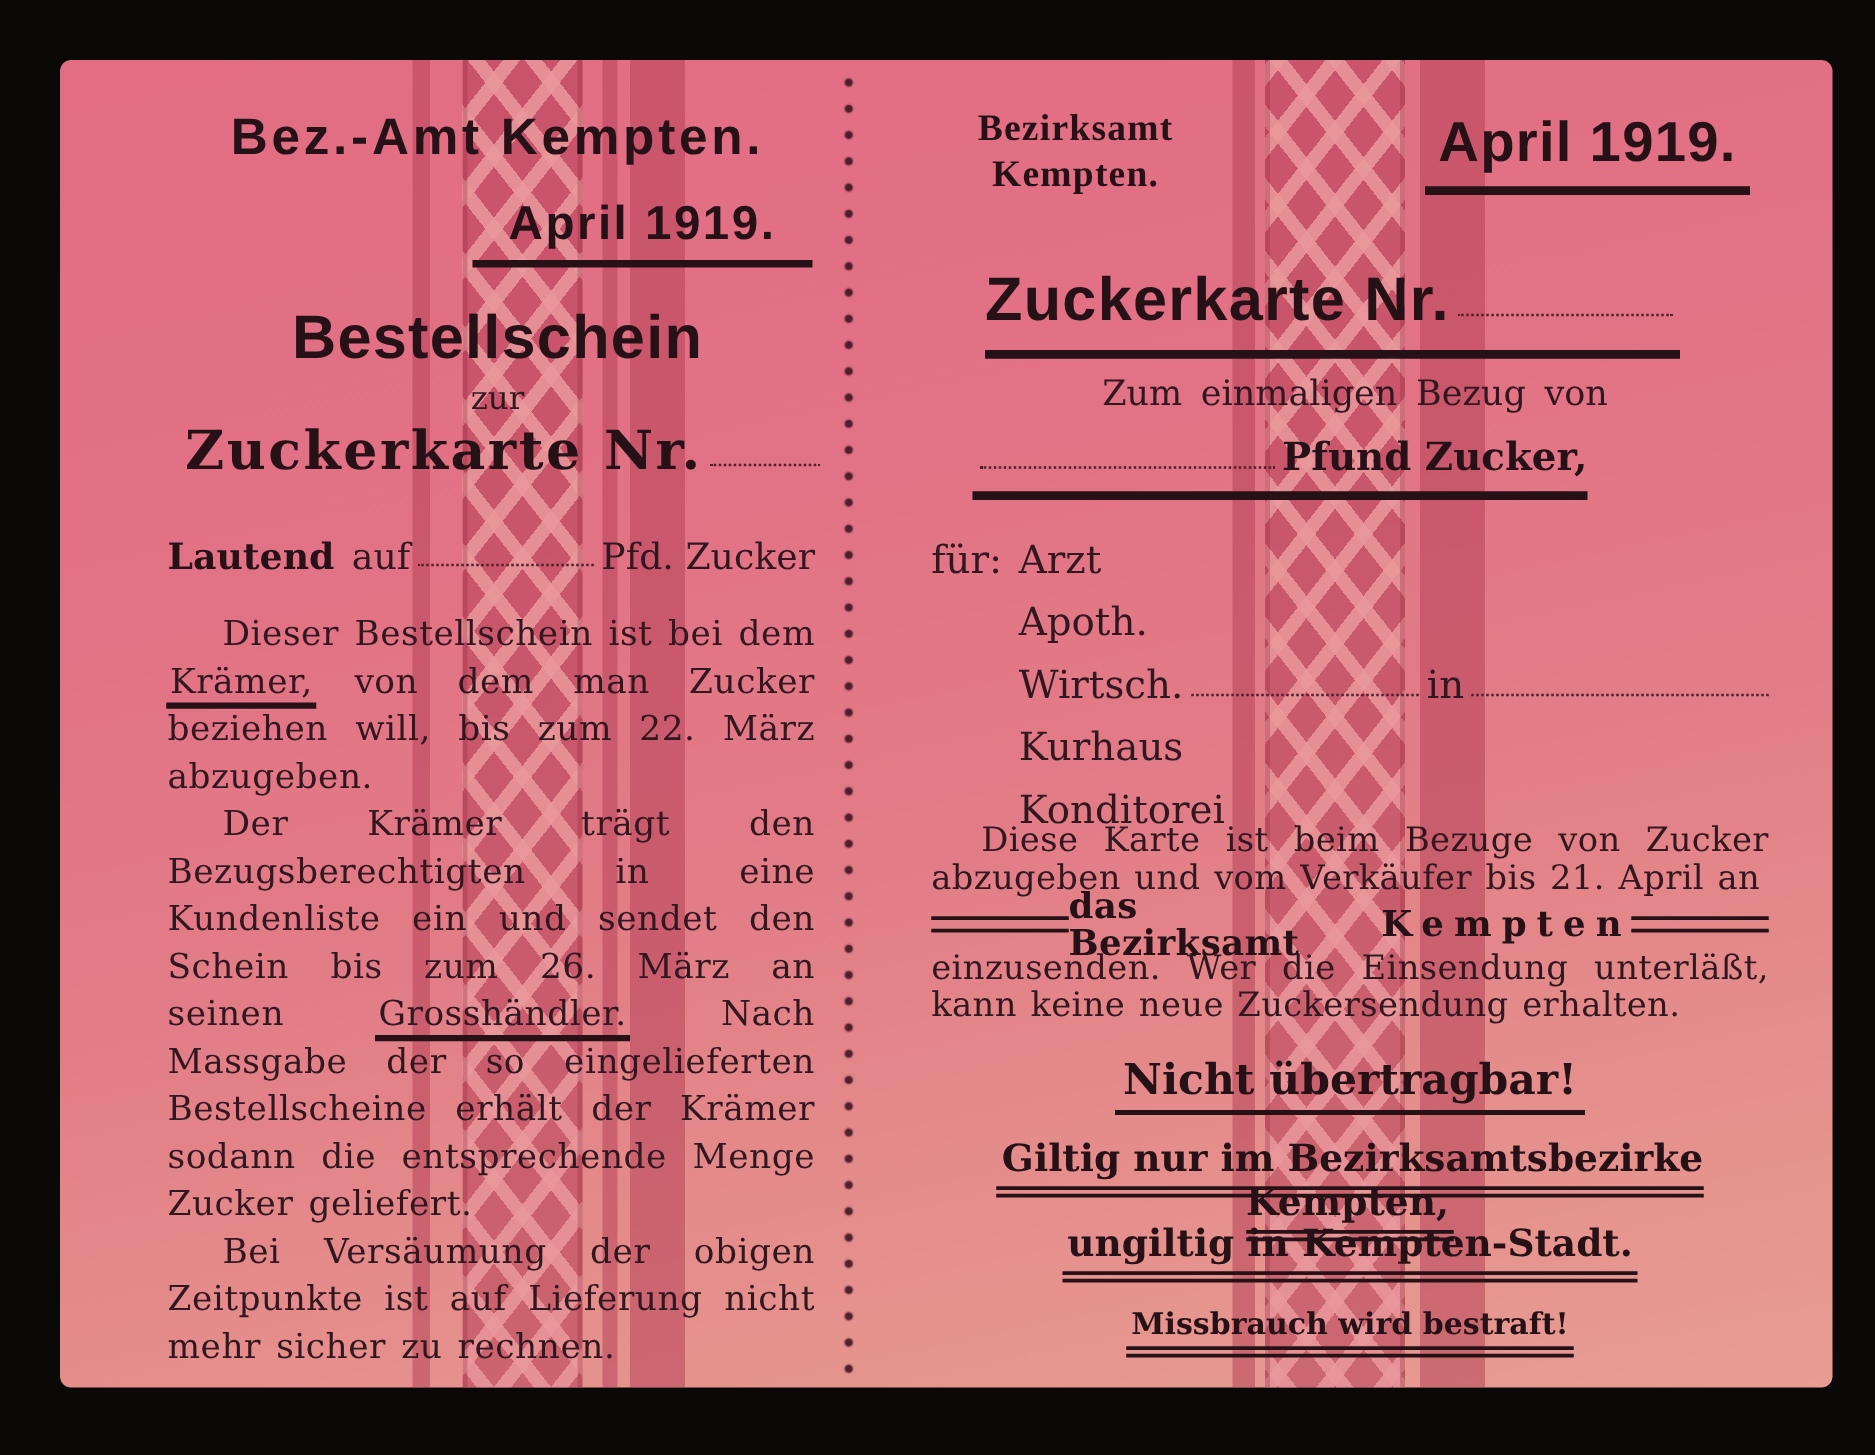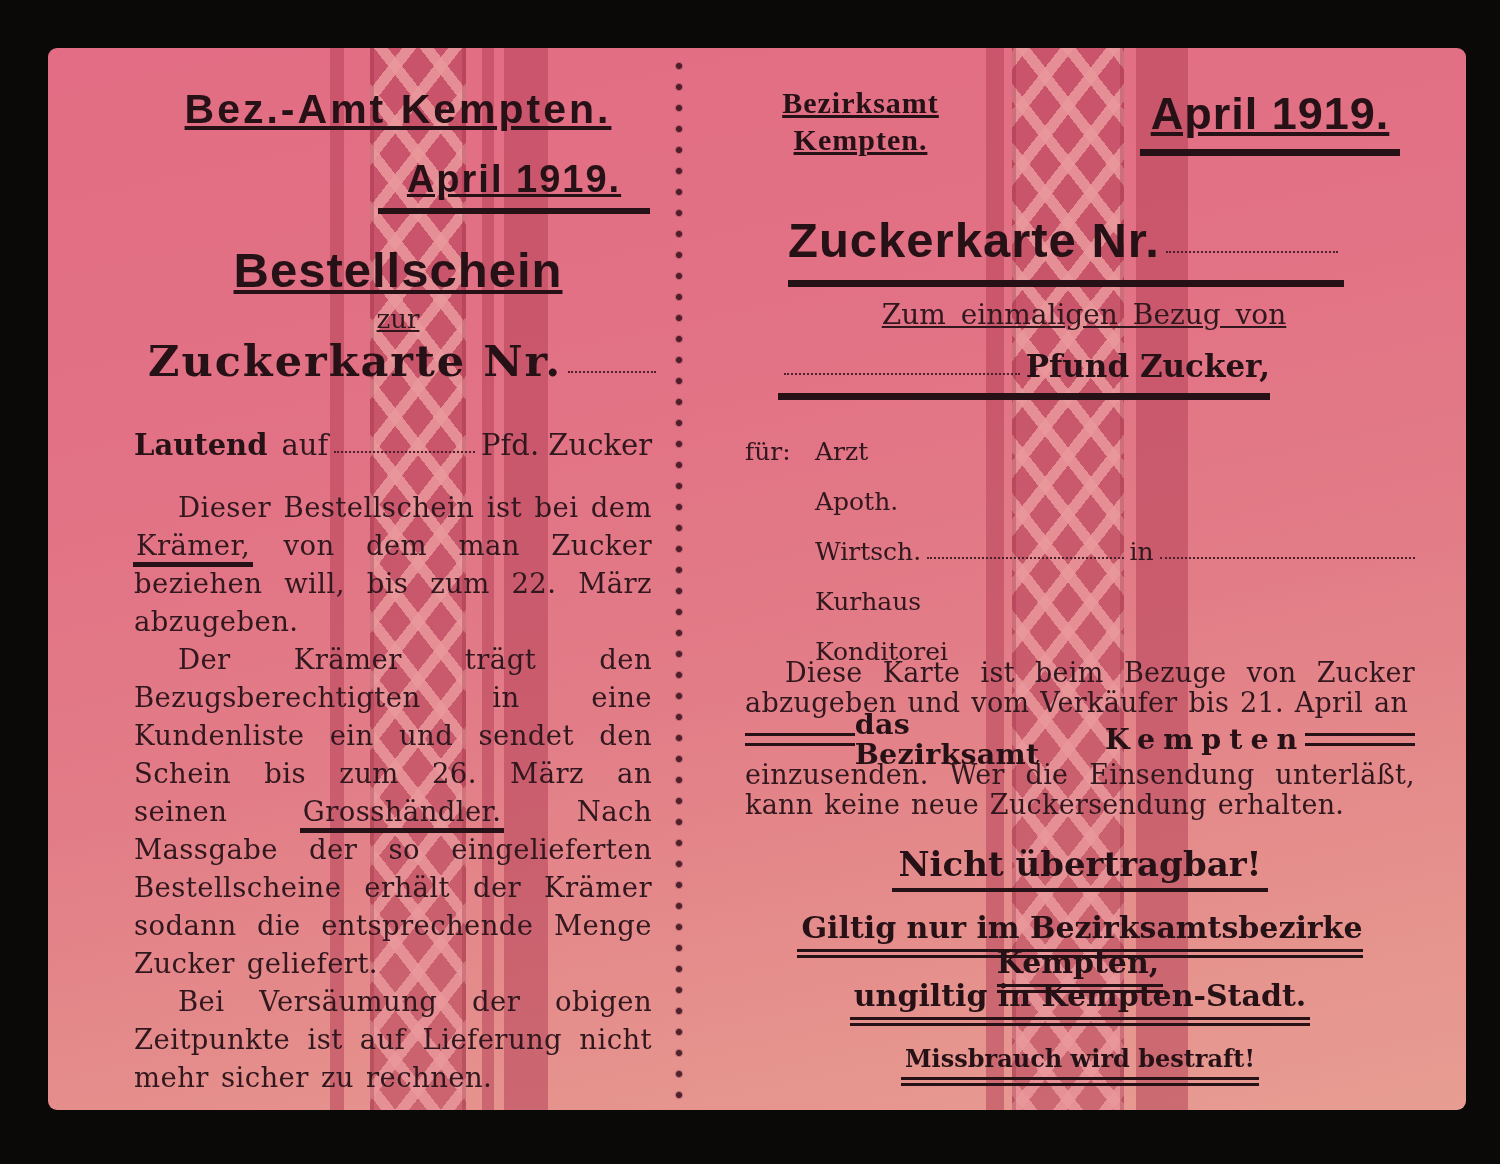--- a/index.html
+++ b/index.html
@@ -36,21 +36,21 @@
   }
   .gap{height:100%;}
   
   .perforation{
     position:absolute;left:626px;top:8px;bottom:8px;width:10px;
     background-image:radial-gradient(circle at 5px 10px,rgba(52,15,27,.85) 2.6px,rgba(136,58,76,.45) 3.4px,transparent 4.6px);
     background-size:10px 21px;background-repeat:repeat-y;
   }
   
   .abs{position:absolute;}
-  .ctr{text-align:center;text-decoration:underline;}
+  .ctr{text-align:center;}
   .sans{font-family:"Liberation Sans","DejaVu Sans",sans-serif;}
   .b{font-weight:bold;color:var(--ink-bold);}
   .flexline{display:flex;align-items:flex-end;}
   .dotline{flex:1;border-bottom:2.5px dotted var(--dot);margin:0 6px .30em 6px;}
   .dotfix{border-bottom:2.5px dotted var(--dot);margin:0 4px .30em 6px;}
   
   .l-agency{left:90px;top:38px;width:520px;font-size:41px;letter-spacing:3px;}
   .l-date{left:330px;top:110px;width:272px;font-size:38px;letter-spacing:2px;
           border-bottom:6px solid var(--ink-bold);padding-bottom:7px;}
   .l-title{left:90px;top:194px;width:520px;font-size:49px;letter-spacing:1px;}
@@ -66,21 +66,21 @@
   .r-agency{left:700px;top:36px;width:225px;font-size:30px;line-height:37px;letter-spacing:1px;
             font-family:"Liberation Serif","DejaVu Serif",serif;}
   .r-date{left:1092px;top:40px;width:260px;font-size:45px;letter-spacing:1px;
           border-bottom:7px solid var(--ink-bold);padding-bottom:9px;}
   .r-titleline{left:740px;top:164px;width:556px;font-size:49px;letter-spacing:1px;
                border-bottom:7px solid var(--ink-bold);padding-bottom:12px;}
   .r-titleline .txt{white-space:nowrap;}
   .r-intro{left:736px;top:250px;width:600px;font-size:28px;word-spacing:6px;}
   .r-pfundline{left:730px;top:300px;width:492px;font-size:31px;
                border-bottom:7px solid var(--ink-bold);padding-bottom:9px;}
-  .r-recipients{left:697px;top:368px;width:676px;font-size:25px;}
+  .r-recipients{left:697px;top:368px;width:676px;font-size:31px;}
   .r-recipients .row{display:flex;align-items:flex-end;height:50px;}
   .r-recipients .fuer{width:70px;}
   .rtext{left:697px;top:610px;width:670px;font-size:27px;line-height:30px;
          text-align:justify;letter-spacing:.3px;word-spacing:2px;}
   .rtext .p1{text-indent:40px;}
   .ruleline{display:flex;align-items:center;justify-content:center;height:42px;}
   .dbl{width:112px;height:13px;border-top:3.5px solid var(--ink-bold);border-bottom:3.5px solid var(--ink-bold);}
   .ruleline .t1{font-size:28.5px;word-spacing:5px;}
   .ruleline .t2{font-size:28.5px;letter-spacing:8px;}
   .notice{left:697px;width:670px;text-align:center;}

